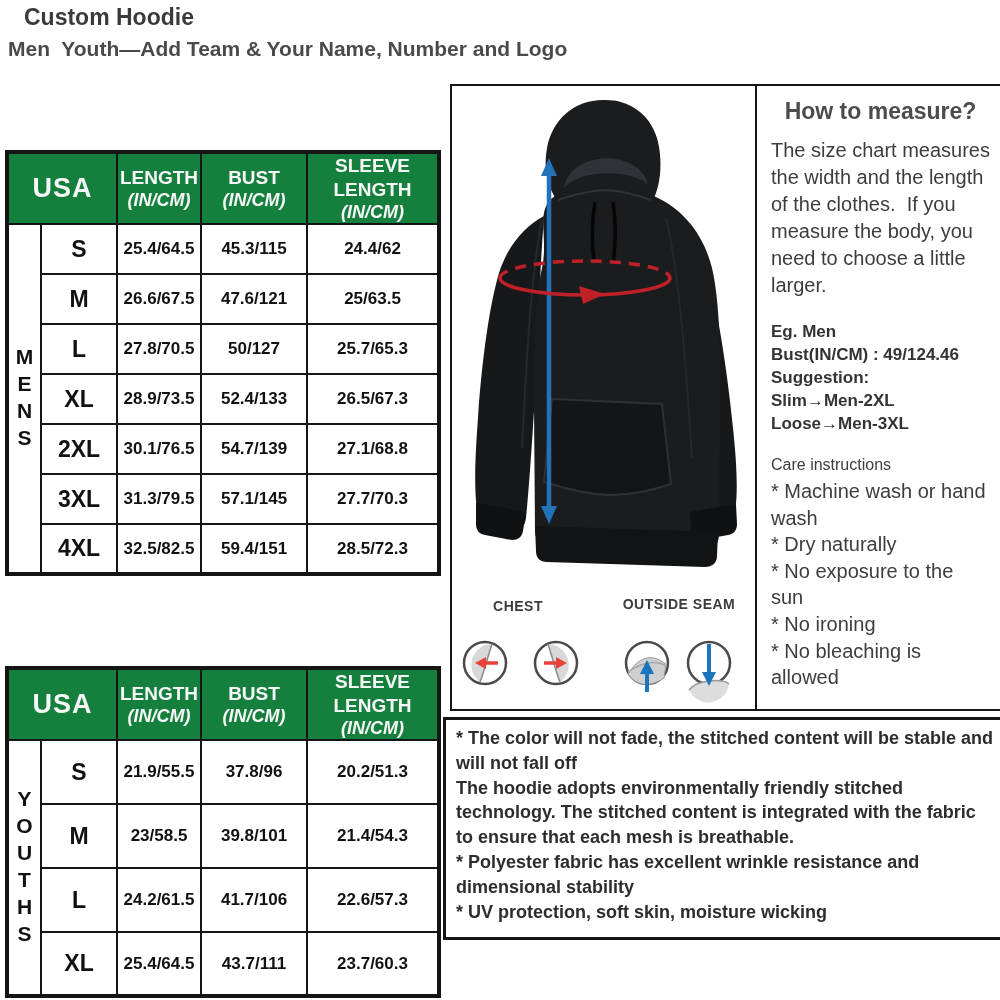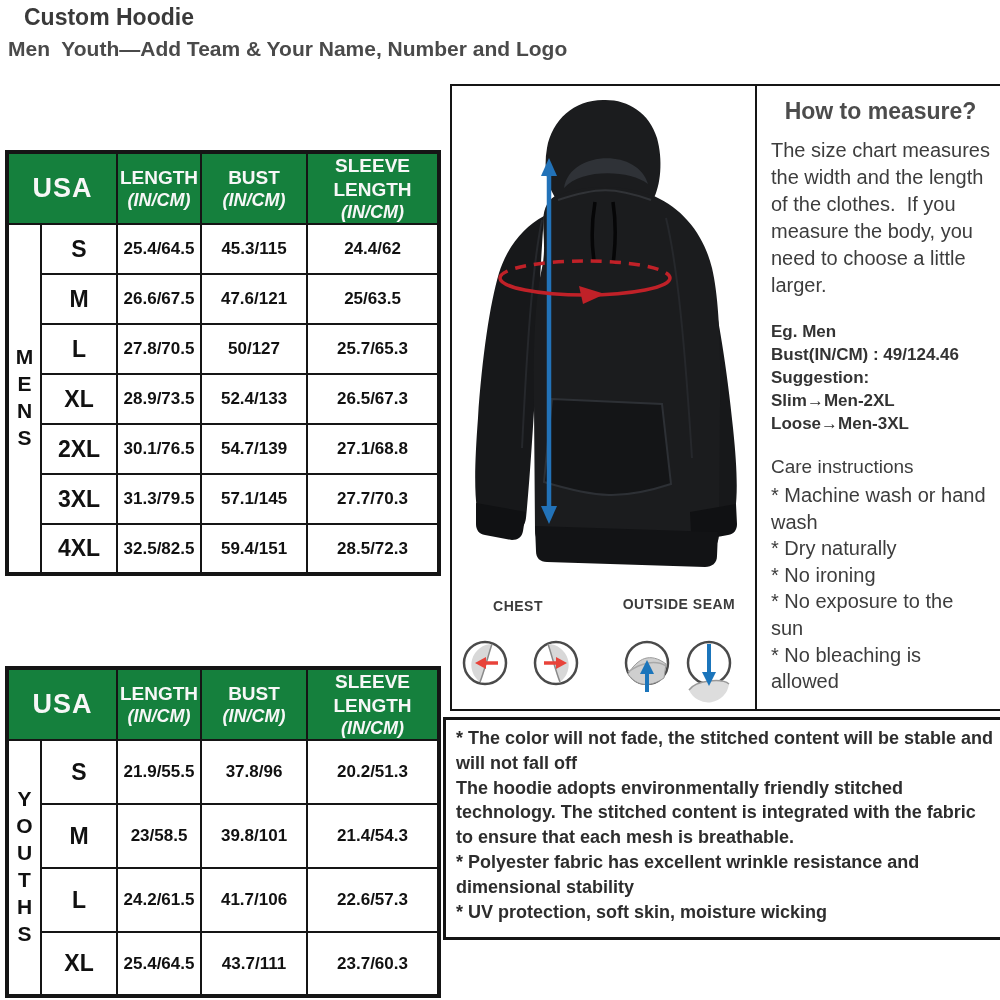--- a/index.html
+++ b/index.html
@@ -35,21 +35,21 @@
   
   .measure-panel{left:450px;top:84px;width:550px;height:627px;
     border:2px solid #151515;border-right:none;display:flex;box-sizing:border-box;background:#fff;}
   .hoodie-pane{position:relative;width:305px;border-right:2px solid #151515;box-sizing:border-box;flex:none;}
   .howto-pane{flex:1;padding:8px 10px 0 14px;box-sizing:border-box;}
 
   .howto-heading{text-align:center;font-size:23px;font-weight:bold;color:#4c4c4c;margin:4px 0 12px;}
   .howto-text{font-size:20px;line-height:1.35;color:#3d3d3d;white-space:pre-wrap;}
   .eg-block{margin-top:22px;font-size:17px;font-weight:bold;line-height:1.35;color:#333;}
   .care-block{margin-top:18px;font-size:20px;line-height:1.33;color:#3d3d3d;}
-  .care-heading{font-size:19px;margin-bottom:3px;}
+  .care-heading{font-size:16px;margin-bottom:3px;}
 
   .chest-label{left:12px;top:512px;width:108px;text-align:center;font-size:14px;font-weight:bold;color:#3c3c3c;letter-spacing:.5px;}
   .seam-label{left:146px;top:510px;width:162px;text-align:center;font-size:14px;font-weight:bold;color:#3c3c3c;letter-spacing:.5px;}
   .hoodie-svg{position:absolute;left:0;top:2px;}
   .circles-svg{position:absolute;left:0;top:532px;}
 
   
   .desc-panel{left:443px;top:717px;width:557px;height:223px;border:3px solid #151515;border-right:none;
     box-sizing:border-box;padding:6px 6px 0 10px;font-size:18px;font-weight:bold;line-height:1.38;color:#2d2d2d;background:#fff;}
   .desc-panel p{margin:0;}
@@ -278,22 +278,22 @@
       <div>Eg. Men</div>
       <div>Bust(IN/CM) : 49/124.46</div>
       <div>Suggestion:</div>
       <div>Slim→Men-2XL</div>
       <div>Loose→Men-3XL</div>
     </div>
     <div class="care-block">
       <div class="care-heading">Care instructions</div>
       <div>* Machine wash or hand wash</div>
       <div>* Dry naturally</div>
+      <div>* No exposure to the sun</div>
       <div>* No ironing</div>
-      <div>* No exposure to the sun</div>
       <div>* No bleaching is allowed</div>
     </div>
   </div>
 </div>
 
 <div class="abs desc-panel">
   <p>* The color will not fade, the stitched content will be stable and will not fall off</p>
   <p>The hoodie adopts environmentally friendly stitched technology. The stitched content is integrated with the fabric to ensure that each mesh is breathable.</p>
   <p>* Polyester fabric has excellent wrinkle resistance and dimensional stability</p>
   <p>* UV protection, soft skin, moisture wicking</p>

